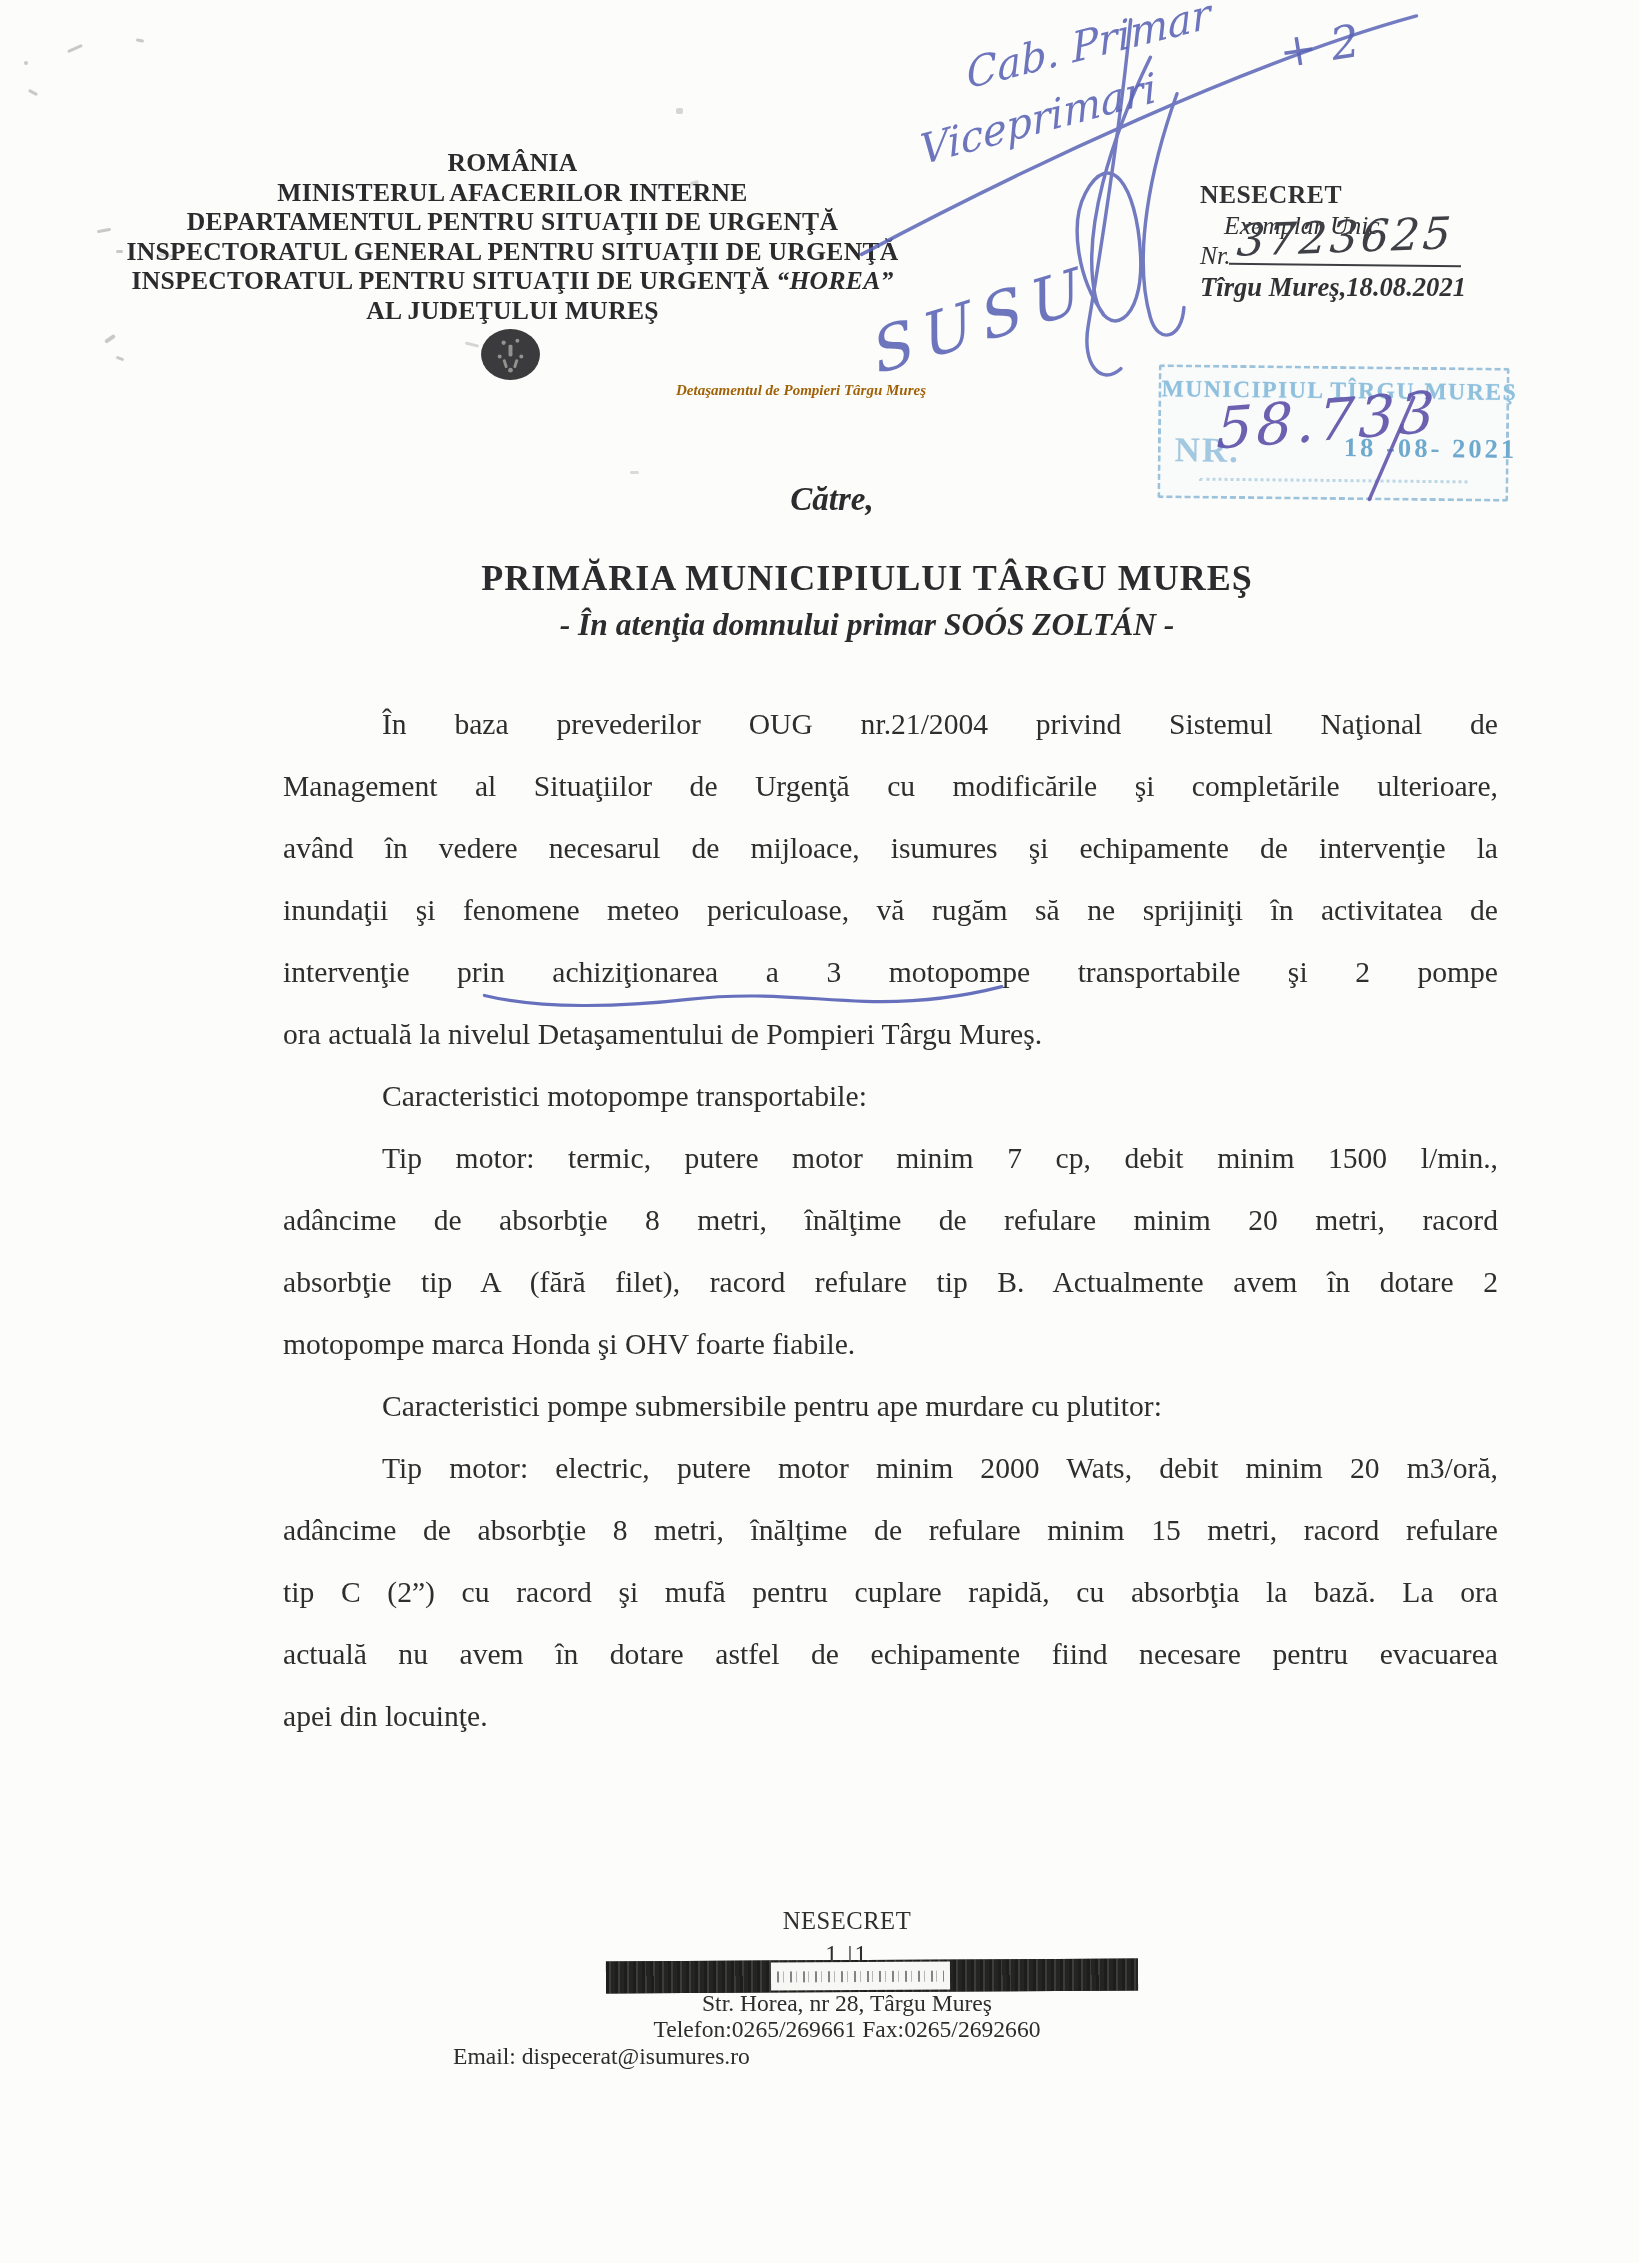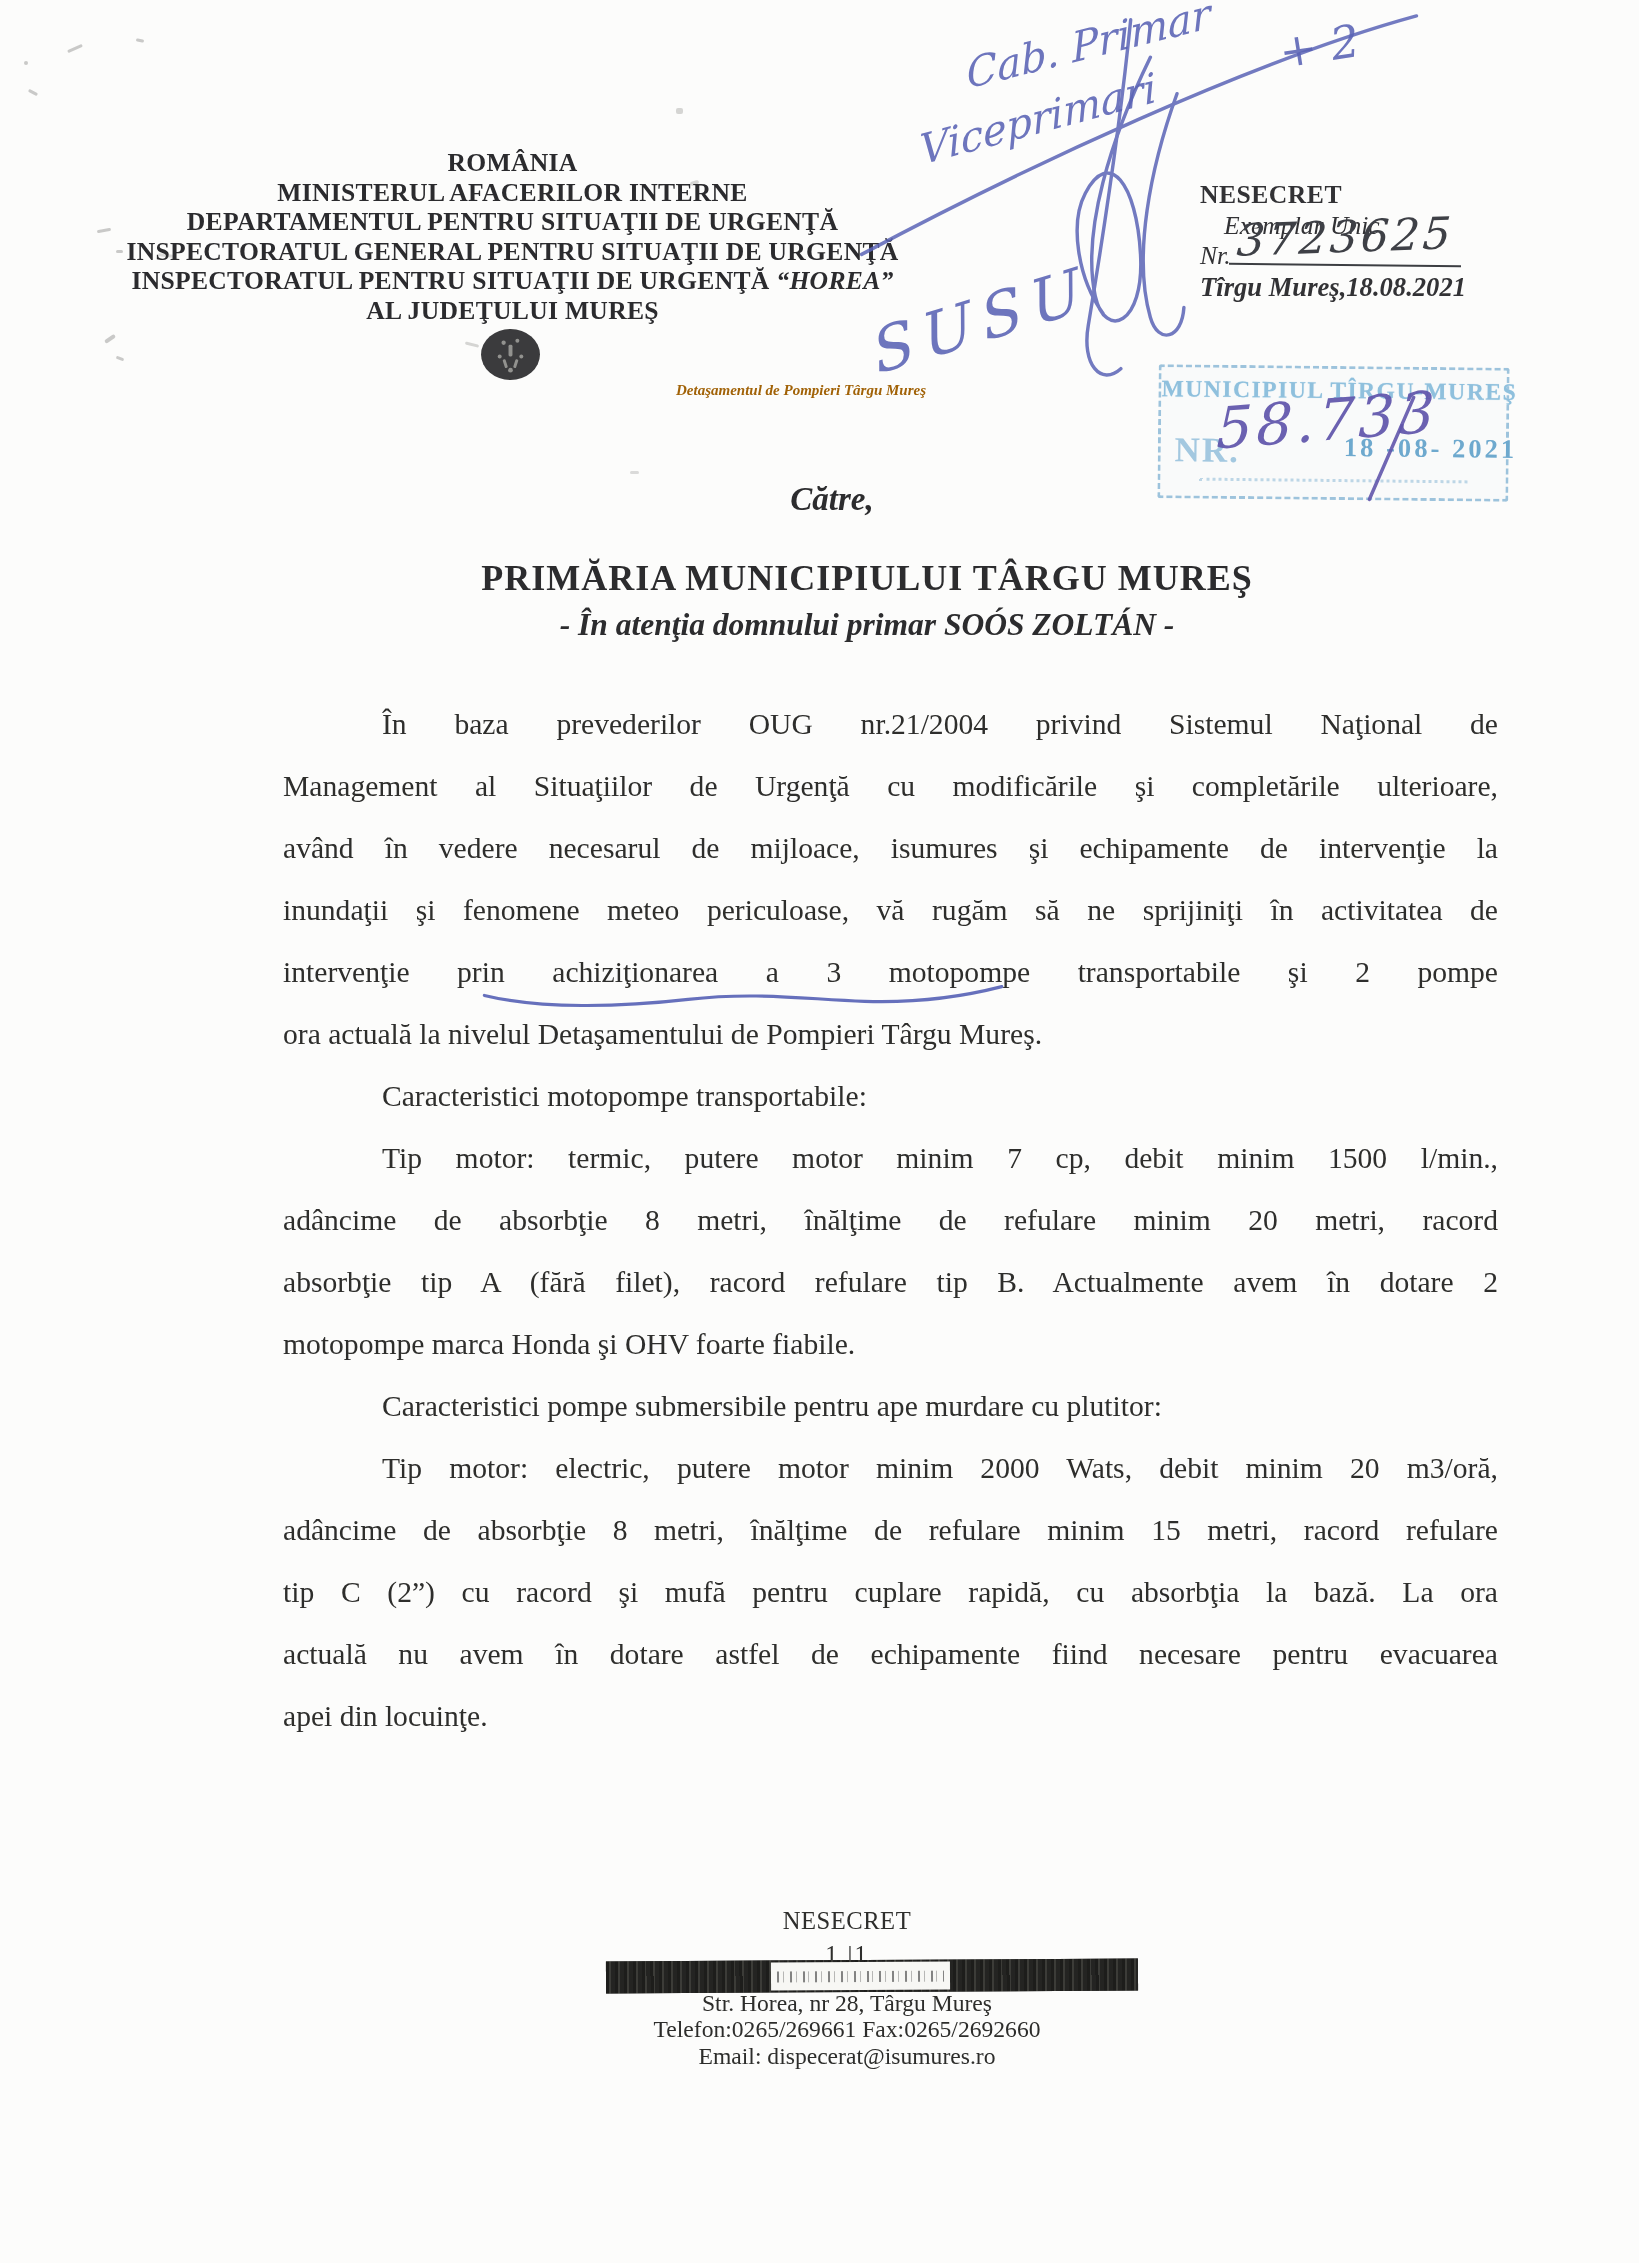--- a/index.html
+++ b/index.html
@@ -67,21 +67,21 @@
   .ft-page{font-size:24.6px;margin-top:5.9px;letter-spacing:2px;}
   .redact-bar{position:absolute;left:606px;top:1960px;width:532px;height:31.5px;transform:rotate(-.3deg);
               background:#262624;
               background-image:repeating-linear-gradient(90deg,#1d1d1b 0 3px,#3c3c38 3px 4.9px,#242422 4.9px 8.9px);}
   .redact-window{position:absolute;left:165px;top:2px;width:179px;height:27.6px;background:#f7f7f4;}
   .redact-noise{margin:8.9px 5.9px 0 5.9px;height:10.8px;
                 background-image:repeating-linear-gradient(90deg,rgba(35,35,35,.55) 0 2px,transparent 2px 5.9px,rgba(35,35,35,.3) 5.9px 6.9px,transparent 6.9px 12.8px);
                 filter:blur(0.4px);}
   .ft-address{position:absolute;left:453px;top:1990px;width:788px;text-align:center;font-size:23.6px;}
   .ft-phone{position:absolute;left:453px;top:2016px;width:788px;text-align:center;font-size:23.6px;}
-  .ft-email{position:absolute;left:453px;top:2043px;width:788px;text-align:center;font-size:23.6px;}
+  .ft-email{position:absolute;left:453px;top:2043px;width:788px;font-size:23.6px;}
 
   
   .speck{position:absolute;background:#8c8c8a;opacity:.45;border-radius:2px;}
 </style>
 </head>
 <body>
 
 <div class="page">
 
   <div>

